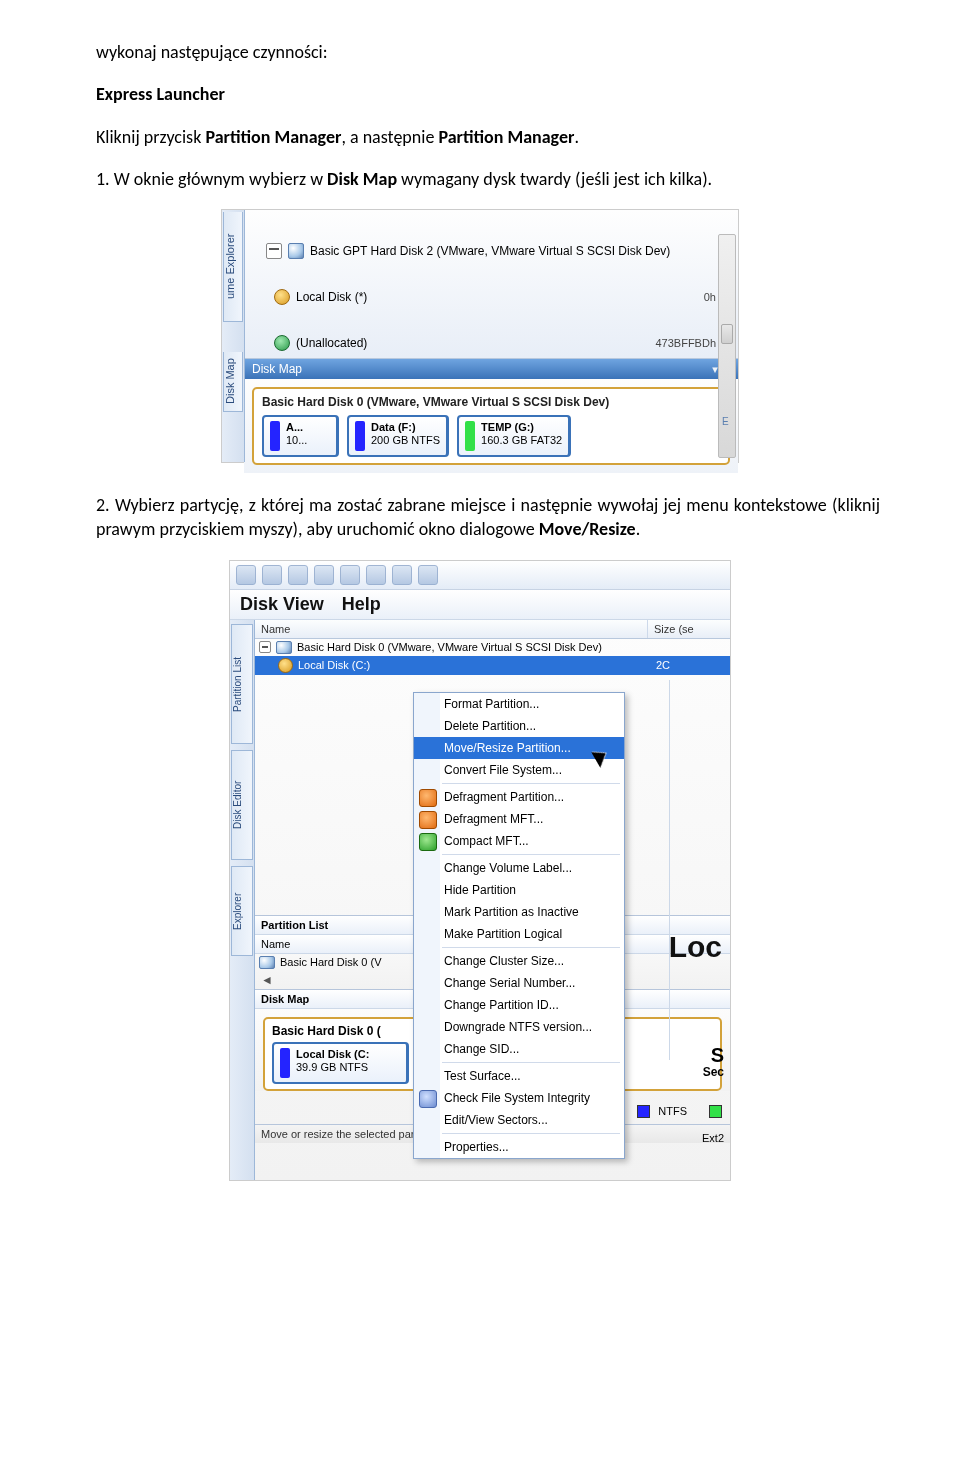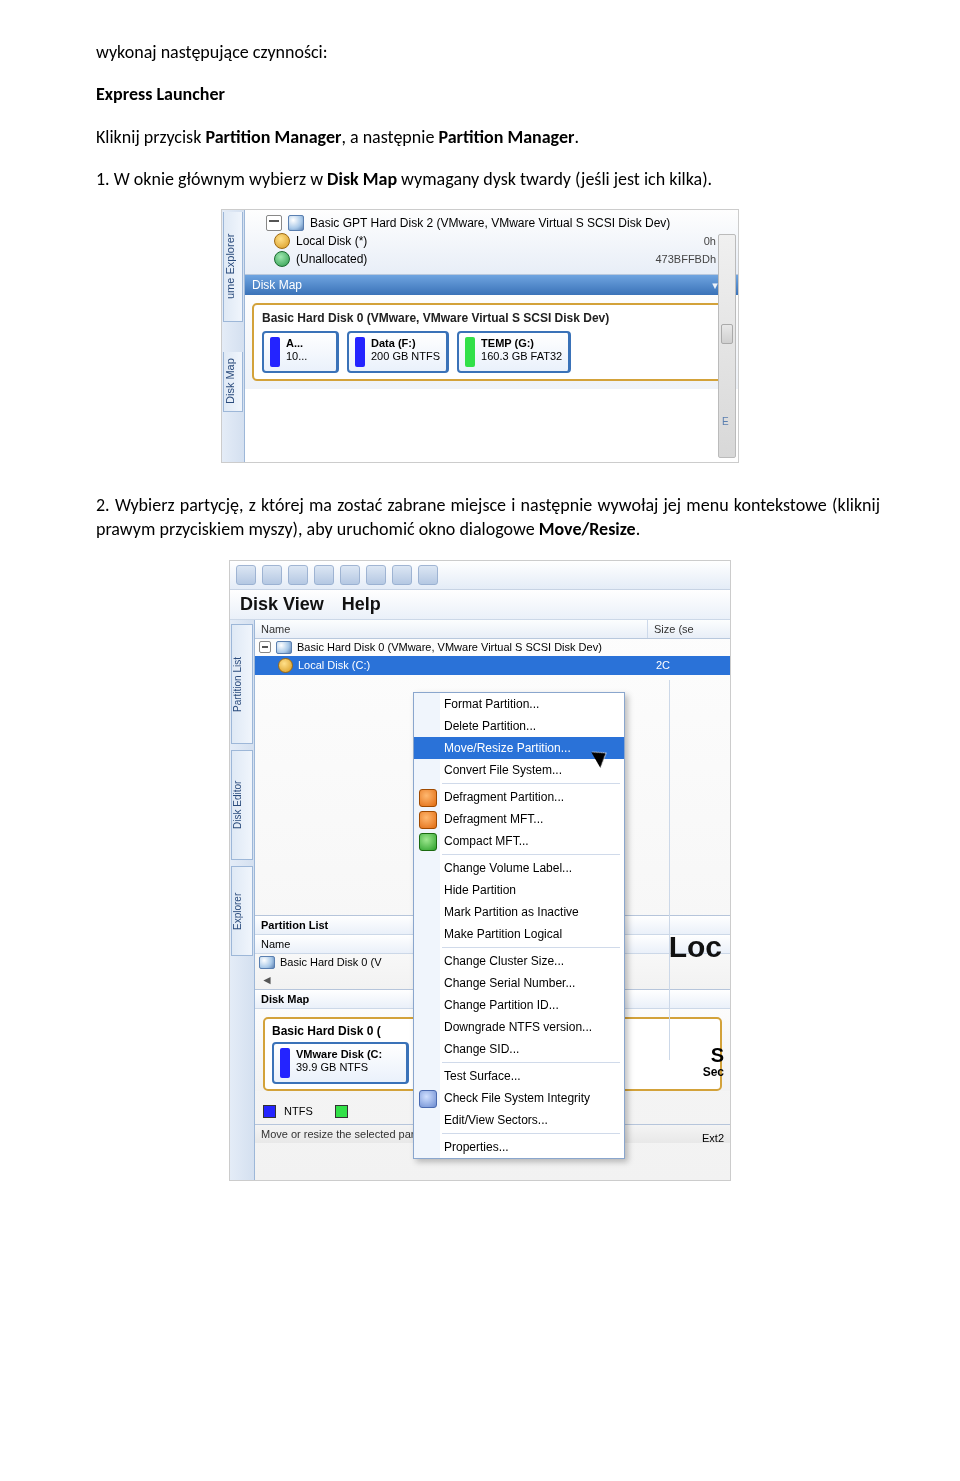--- a/index.html
+++ b/index.html
@@ -49,21 +49,21 @@
     text-align:center;
     padding:4px 0;
     box-sizing:border-box;
   }
   .shot1 .upper {
     margin-left:22px;
     background:linear-gradient(#fefefe,#e8eef7);
     border-bottom:1px solid #b8c8dd;
     padding:4px 6px 6px 6px;
   }
-  .shot1 .row { display:flex; align-items:center; padding:1px 16px; }
+  .shot1 .row { display:flex; align-items:center; padding:1px 16px;margin-top:28px; }
   .shot1 .row .name { flex:1; display:flex; align-items:center; gap:6px;}
   .shot1 .row .val { color:#444; font-size:11px; }
   .shot1 .ico { width:14px; height:14px; display:inline-block; }
   .ico-minus {
     background:#fff;border:1px solid #888;border-radius:2px;position:relative;width:10px;height:10px;
   }
   .ico-minus::after{content:"";position:absolute;left:2px;right:2px;top:4px;height:2px;background:#555;}
   .ico-disk{
     width:14px;height:11px;border-radius:2px;background:radial-gradient(circle at 30% 30%,#fff,#a8c8e8 60%,#5a7fb0);
     border:1px solid #5a7fb0;
@@ -228,21 +228,21 @@
     border-top:1px solid #b6c5db;
     background:linear-gradient(#fefefe,#f2f2f2);
   }
   .panel .ptitle{
     font-size:11px; padding:3px 6px; background:linear-gradient(#fff,#eaf0f9);
     border-bottom:1px solid #ccd8e8;
   }
   .diskmapbox{
     margin:8px; border:2px solid #d3a23a; border-radius:5px; background:#fff; padding:5px 7px;
   }
-  .legendrow{ padding:6px 8px; display:flex; align-items:center; gap:8px; font-size:11px;}
+  .legendrow{ padding:6px 8px; display:flex; align-items:center; gap:8px; font-size:11px;justify-content:flex-end;}
   .legendrow .sw{width:11px;height:11px;border:1px solid #333;}
   .statusbar{
     border-top:1px solid #b6c5db;
     padding:3px 6px; font-size:11px; color:#333;
     background:linear-gradient(#f4f4f4,#e8e8e8);
   }
   .rightstub{
     position:absolute; right:0; top:60px; width:60px; height:380px;
     border-left:1px solid #ccd8e8;
     background:transparent;
@@ -418,21 +418,21 @@
             </div>
         </div>
         <div style="padding:2px 6px;color:#555;">◄</div>
       </div>
       <div class="panel">
         <div class="ptitle bold">Disk Map</div>
         <div class="diskmapbox">
           <div class="bold" style="margin-bottom:4px;">Basic Hard Disk 0 (</div>
           <div class="part" style="width:120px;">
             <span class="swatch" style="background:#2424ff;"></span>
-            <span class="plabel"><b>VMware Disk (C:</b><span>39.9 GB NTFS</span></span>
+            <span class="plabel"><b>Local Disk (C:</b><span>39.9 GB NTFS</span></span>
           </div>
         </div>
       </div>
       <div class="legendrow">
         <span class="sw" style="background:#2424ff;"></span>
         <span>NTFS</span>
         <span class="sw" style="background:#32e048;margin-left:14px;"></span>
       </div>
       <div class="statusbar">Move or resize the selected partition</div>
 

